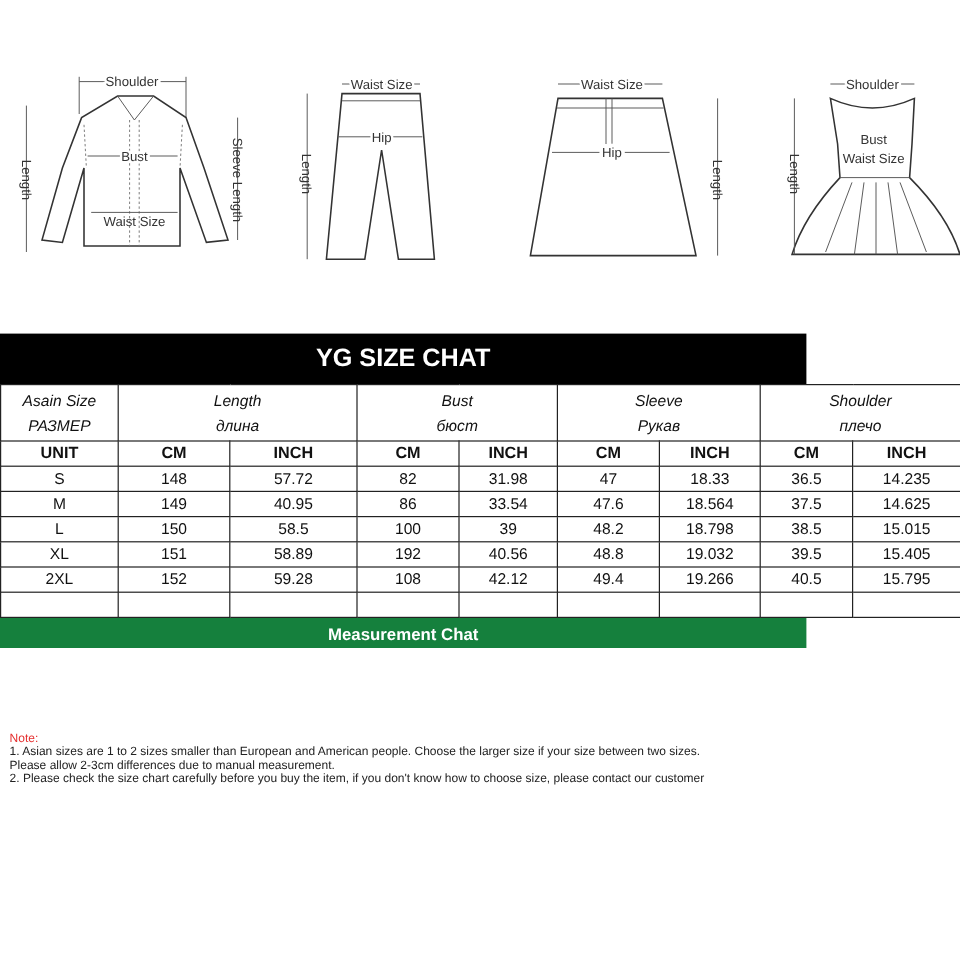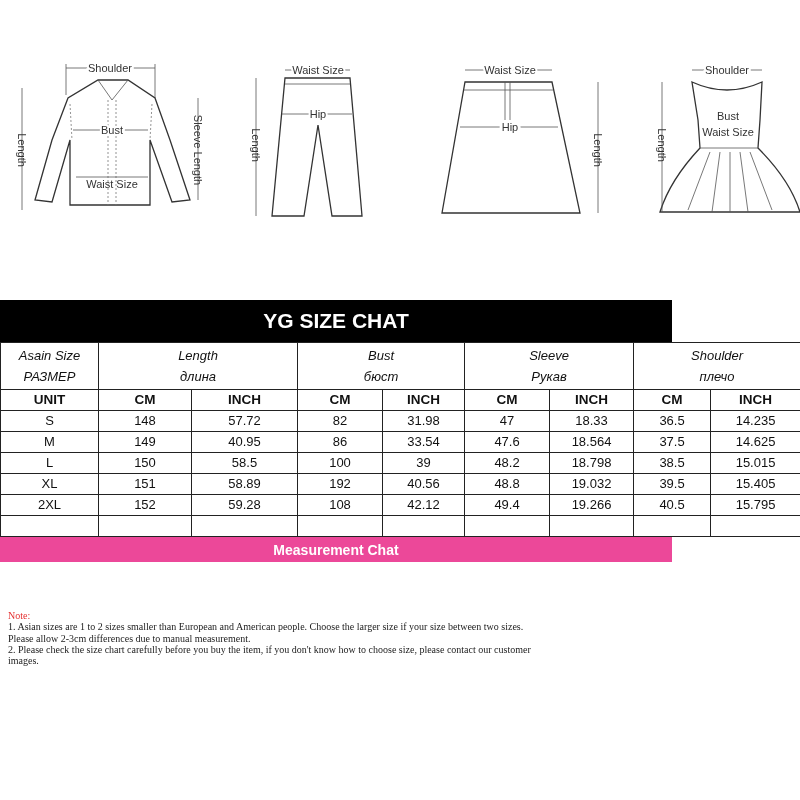--- a/index.html
+++ b/index.html
@@ -4,29 +4,29 @@
 <style>
   html, body { margin:0; padding:0; background:#ffffff; }
   body { width:800px; height:800px; position:relative; overflow:hidden; font-family:"Liberation Sans", sans-serif; color:#111; }
   .diagrams { position:absolute; left:0; top:40px; width:800px; height:190px; }
   .diagrams svg { position:absolute; top:0; }
   .lbl { font-family:"Liberation Sans", sans-serif; font-size:11px; fill:#333; }
   .ln { stroke:#333; stroke-width:1.3; fill:none; }
   .thin { stroke:#555; stroke-width:0.8; fill:none; }
   .dash { stroke:#777; stroke-width:0.8; fill:none; stroke-dasharray:2 2; }
 
-  .chart { position:absolute; left:0; top:300px; width:672px; }
+  .chart { position:absolute; left:0; top:278px; width:672px; }
   .title-bar { height:42px; background:#000; color:#fff; font-weight:bold; font-size:21px; display:flex; align-items:center; justify-content:center; }
   table { border-collapse:collapse; width:800px; table-layout:fixed; font-size:13px; }
   td { border:1px solid #222; text-align:center; padding:0; height:20px; line-height:20px; }
   tr.head td { height:46px; line-height:21px; vertical-align:middle;font-style:italic; }
   tr.unit td { font-weight:bold; font-size:13.5px; }
-  .footer-bar { height:25px; background:#ec4899; color:#fff; font-weight:bold; font-size:14px; display:flex; align-items:center; justify-content:center; }
-
-  .note { position:absolute; left:8px; top:610px; width:790px; font-family:Liberation Serif, serif; font-size:10px; line-height:11.3px; color:#222; }
+  .footer-bar { height:25px; background:#15803d; color:#fff; font-weight:bold; font-size:14px; display:flex; align-items:center; justify-content:center; }
+
+  .note { position:absolute; left:8px; top:610px; width:790px; font-family:Liberation Sans, sans-serif; font-size:10px; line-height:11.3px; color:#222; }
   .note .note-title { color:#e53030; }
 </style>
 </head>
 <body>
 
 <div class="diagrams">
 
   <svg style="left:0" width="220" height="190" viewBox="0 0 220 190">
     <line class="thin" x1="66" y1="28" x2="155" y2="28"></line>
     <line class="thin" x1="66" y1="24" x2="66" y2="55"></line>
@@ -191,14 +191,13 @@
   </tbody>
     </table>
   <div class="footer-bar">Measurement Chat</div>
 </div>
 
 <div class="note">
   <div class="note-title">Note:</div>
   <div>1. Asian sizes are 1 to 2 sizes smaller than European and American people. Choose the larger size if your size between two sizes.</div>
   <div>Please allow 2-3cm differences due to manual measurement.</div>
   <div>2. Please check the size chart carefully before you buy the item, if you don't know how to choose size, please contact our customer</div>
-  <div>images.</div>
 </div>
 
 </body></html>

